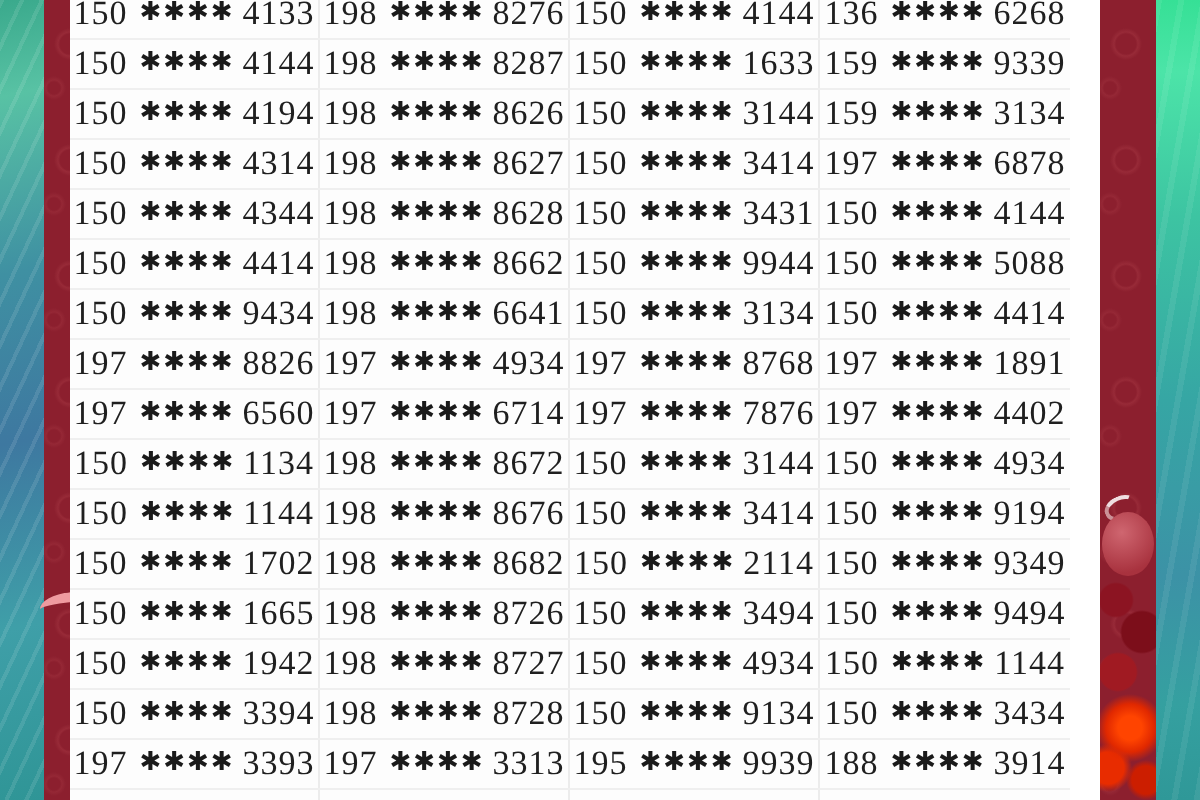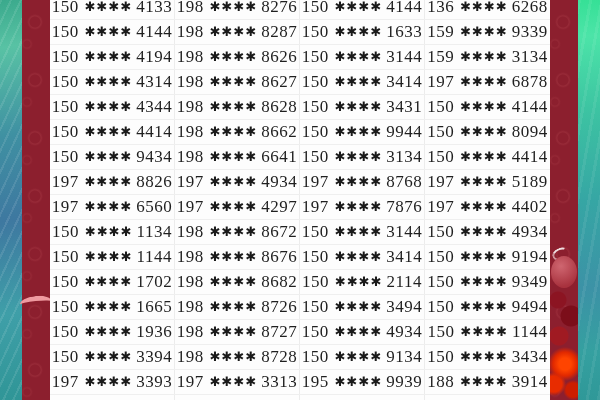--- a/index.html
+++ b/index.html
@@ -75,21 +75,21 @@
   .bright-flower {
     position: absolute; left: 0; top: 344px; width: 28px; height: 56px;
     background:
       radial-gradient(circle at 15px 20px, #ff4400 0 6px, var(--flower-red) 12px, rgba(0,0,0,0) 17px),
       radial-gradient(circle at 4px 40px, #e82c00 0 8px, rgba(0,0,0,0) 12px),
       radial-gradient(circle at 23px 46px, #cc1e00 0 7px, rgba(0,0,0,0) 10px);
   }
 
   
   #table-area {
-    position: absolute; left: 50px; top: 0;
+    position: absolute; left: 35px; top: 0;
     width: 500px; height: 400px;
     background: var(--table-bg);
     overflow: hidden;
     text-align: right;
   }
   #rows { position: absolute; top: -5px; left: 0; width: 500px; }
   .row {
     display: flex; height: 25px;
     border-bottom: 1px solid #efefef;
     box-sizing: border-box;
@@ -246,21 +246,21 @@
           <span class="suf">8662</span>
         </div>
         <div class="cell">
           <span class="pre">150</span>
           <span class="mask">✱✱✱✱</span>
           <span class="suf">9944</span>
         </div>
         <div class="cell">
           <span class="pre">150</span>
           <span class="mask">✱✱✱✱</span>
-          <span class="suf">8094</span>
+          <span class="suf">5088</span>
         </div>
       </div>
       <div class="row">
         <div class="cell">
           <span class="pre">150</span>
           <span class="mask">✱✱✱✱</span>
           <span class="suf">9434</span>
         </div>
         <div class="cell">
           <span class="pre">198</span>
@@ -290,33 +290,33 @@
           <span class="suf">4934</span>
         </div>
         <div class="cell">
           <span class="pre">197</span>
           <span class="mask">✱✱✱✱</span>
           <span class="suf">8768</span>
         </div>
         <div class="cell">
           <span class="pre">197</span>
           <span class="mask">✱✱✱✱</span>
-          <span class="suf">5189</span>
+          <span class="suf">1891</span>
         </div>
       </div>
       <div class="row">
         <div class="cell">
           <span class="pre">197</span>
           <span class="mask">✱✱✱✱</span>
           <span class="suf">6560</span>
         </div>
         <div class="cell">
           <span class="pre">197</span>
           <span class="mask">✱✱✱✱</span>
-          <span class="suf">4297</span>
+          <span class="suf">6714</span>
         </div>
         <div class="cell">
           <span class="pre">197</span>
           <span class="mask">✱✱✱✱</span>
           <span class="suf">7876</span>
         </div>
         <div class="cell">
           <span class="pre">197</span>
           <span class="mask">✱✱✱✱</span>
           <span class="suf">4402</span>
@@ -407,21 +407,21 @@
         <div class="cell">
           <span class="pre">150</span>
           <span class="mask">✱✱✱✱</span>
           <span class="suf">9494</span>
         </div>
       </div>
       <div class="row">
         <div class="cell">
           <span class="pre">150</span>
           <span class="mask">✱✱✱✱</span>
-          <span class="suf">1936</span>
+          <span class="suf">1942</span>
         </div>
         <div class="cell">
           <span class="pre">198</span>
           <span class="mask">✱✱✱✱</span>
           <span class="suf">8727</span>
         </div>
         <div class="cell">
           <span class="pre">150</span>
           <span class="mask">✱✱✱✱</span>
           <span class="suf">4934</span>

